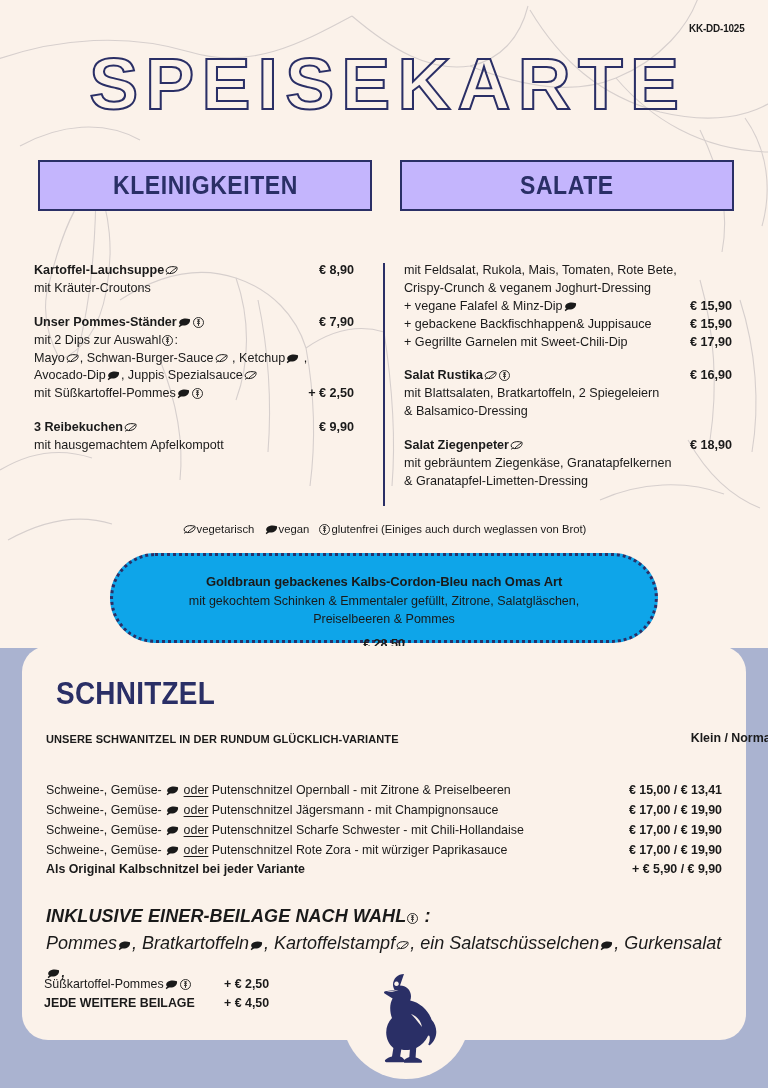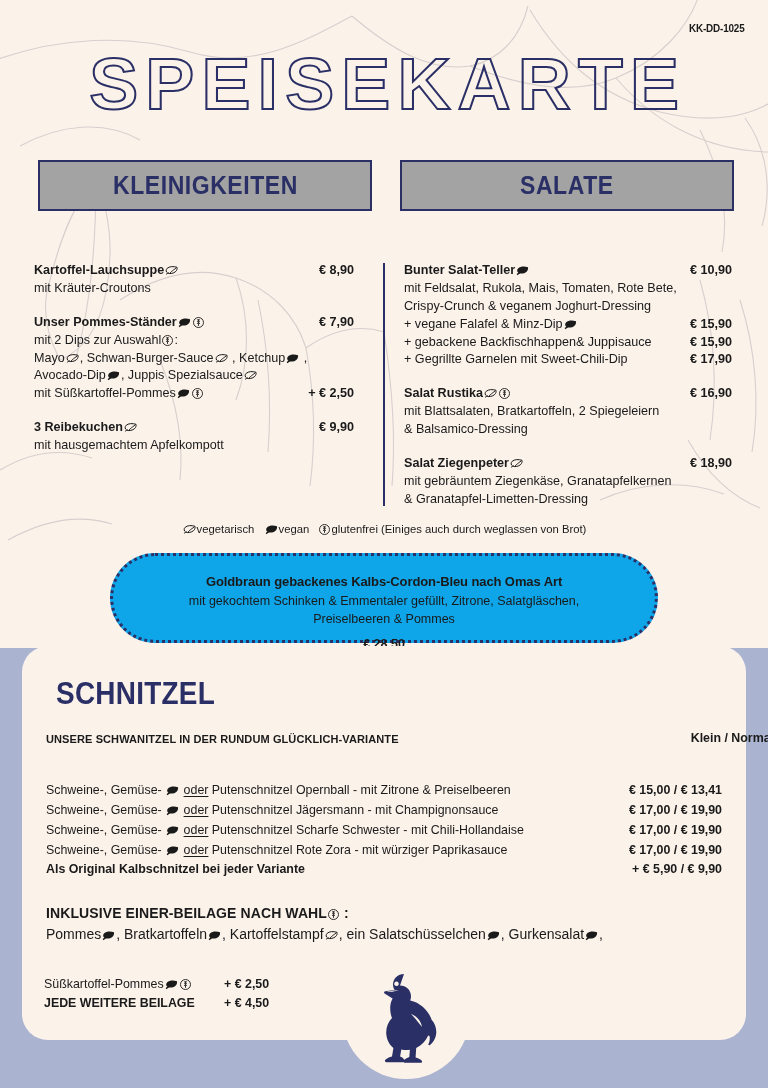--- a/index.html
+++ b/index.html
@@ -34,21 +34,21 @@
     color:transparent;
     -webkit-text-stroke:2px #2a2f66;
     line-height:1;
     padding-left:8px;
     transform:scaleX(1.02);
   }
 
   
   .hdr-bar{
     position:absolute;height:47px;
-    background:#a3a3a3;border:2.5px solid #2a2f66;
+    background:#c4b5fd;border:2.5px solid #2a2f66;
     display:flex;align-items:center;justify-content:center;
   }
   .hdr-bar span{
     font-size:25px;font-weight:700;color:#2a2f66;
     letter-spacing:.6px;transform:scaleX(.92);
     font-family:"Liberation Sans", sans-serif;
   }
   #bar-klein{left:38px;top:160px;width:330px;}
   #bar-salate{left:400px;top:160px;width:330px;}
 
@@ -121,21 +121,21 @@
   .sch-row{display:flex;justify-content:space-between;align-items:baseline;line-height:1.62;}
   .sch-row .d{white-space:nowrap;}
   .sch-row .p{white-space:nowrap;font-weight:700;}
   .sch-row u{text-decoration:underline;text-underline-offset:2px;}
 
   .kalb{
     position:absolute;left:46px;top:862px;width:676px;
     display:flex;justify-content:space-between;font-size:12.4px;font-weight:700;
   }
 
-  .beil{position:absolute;left:46px;top:903px;width:676px;font-size:14px;line-height:1.52;}
+  .beil{position:absolute;left:46px;top:903px;width:676px;font-size:18px;line-height:1.52;font-style:italic;}
   .beil .bt{font-weight:700;letter-spacing:.1px;}
 
   .extras{position:absolute;left:44px;top:975px;font-size:12.4px;line-height:1.55;}
   .extras .er{display:flex;}
   .extras .el{width:180px;}
   .extras .eb{font-weight:700;}
 
   .duck{position:absolute;left:50%;top:968px;margin-left:-40px;width:80px;height:96px;}
 
   
@@ -257,27 +257,20 @@
                   <path d="M11.3 1.9C9 3.4 6.6 5.3 4.6 7.4" fill="none" stroke="#1a1a1a" stroke-width=".9"></path>
                   <path d="M1 8.3c.9-.5 1.8-1 2.6-1.7" fill="none" stroke="#1a1a1a" stroke-width=".9"></path>
                 </svg></span></span>
             <span class="pr">€ 9,90</span>
           </div>
           <div class="sub">mit hausgemachtem Apfelkompott</div>
         </div>
       </div>
     <div class="col" id="col-right">
         <div class="item">
-          <div class="row">
-            <span class="nm">Bunter Salat-Teller<span class="ic"><svg width="13" height="10" viewBox="0 0 13 10">
-                  <path d="M12 1.3C8.6.2 4.4.3 2.2 2.3.6 3.8.9 6 2.6 7 4.6 8.2 8.6 7.6 10.8 5.4 11.9 4.3 12.3 2.7 12 1.3Z" fill="#1a1a1a"></path>
-                  <path d="M1 8.6c1-.6 2-1.2 2.9-2" fill="none" stroke="#1a1a1a" stroke-width="1.3"></path>
-                </svg></span></span>
-            <span class="pr">€ 10,90</span>
-          </div>
           <div class="sub">mit Feldsalat, Rukola, Mais, Tomaten, Rote Bete,</div>
           <div class="sub">Crispy-Crunch &amp; veganem Joghurt-Dressing</div>
           <div class="row sub">
             <span>+ vegane Falafel &amp; Minz-Dip<span class="ic"><svg width="13" height="10" viewBox="0 0 13 10">
                   <path d="M12 1.3C8.6.2 4.4.3 2.2 2.3.6 3.8.9 6 2.6 7 4.6 8.2 8.6 7.6 10.8 5.4 11.9 4.3 12.3 2.7 12 1.3Z" fill="#1a1a1a"></path>
                   <path d="M1 8.6c1-.6 2-1.2 2.9-2" fill="none" stroke="#1a1a1a" stroke-width="1.3"></path>
                 </svg></span></span>
             <span class="pr">€ 15,90</span>
           </div>
           <div class="row sub">

